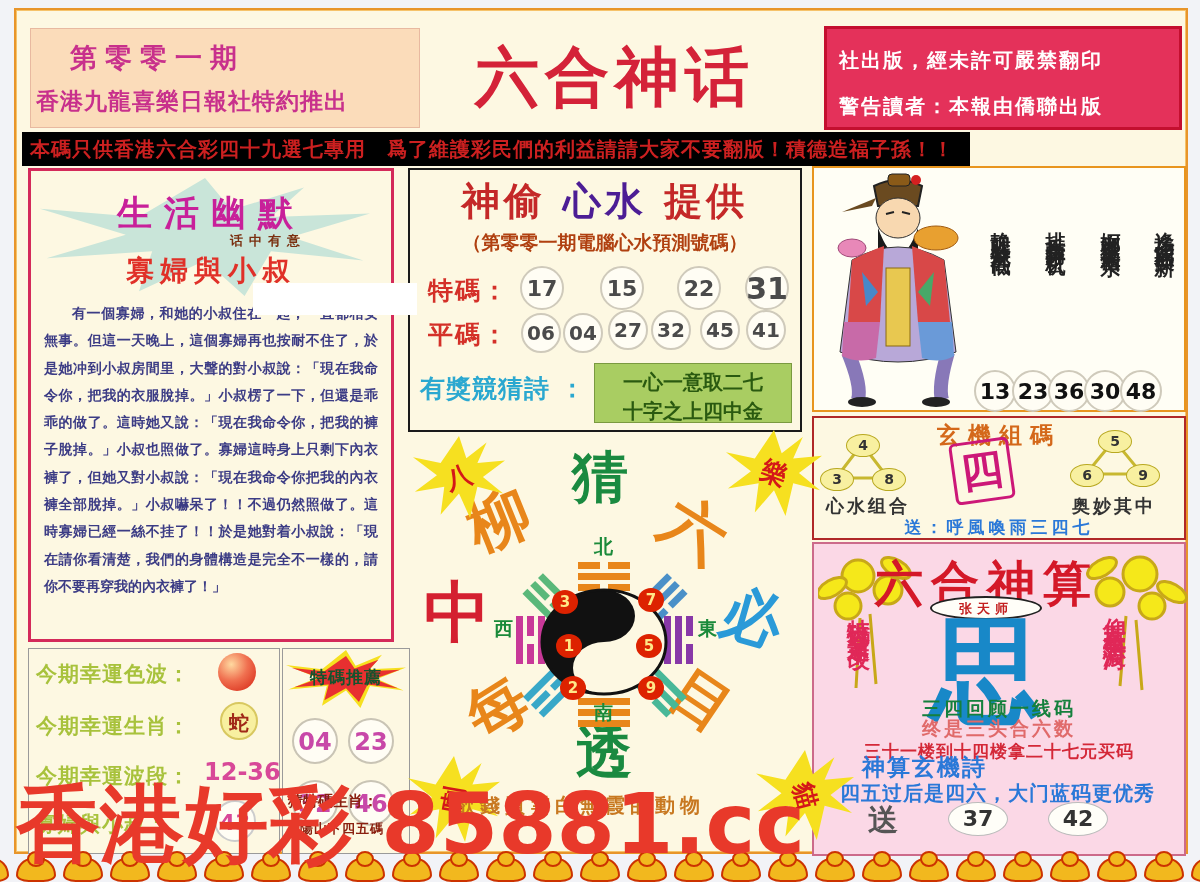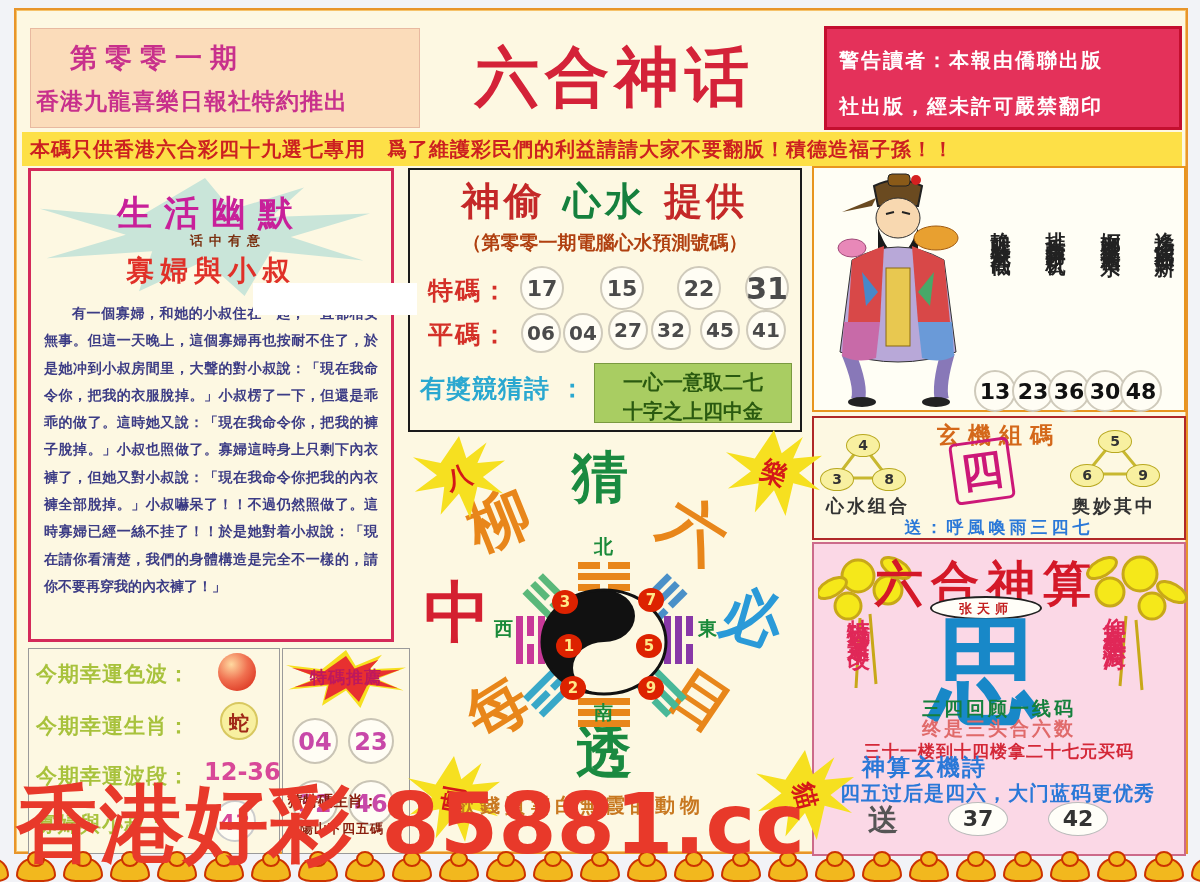--- a/index.html
+++ b/index.html
@@ -10,39 +10,39 @@
   #frame{position:absolute;left:14px;top:8px;width:1170px;height:842px;
          border:2px solid #e8952a;background:#fdf8e2;box-shadow:inset 0 0 0 1px #f6c36a;}
   
   .hdr-left{left:30px;top:28px;width:388px;height:98px;background:#fbdcba;border:1px solid #e8b9a0;}
   .issue{left:70px;top:40px;font-size:27px;font-weight:bold;color:#c8308c;letter-spacing:8px;}
   .publisher{left:36px;top:86px;font-size:23px;font-weight:bold;color:#c8308c;letter-spacing:1px;}
   .main-title{left:420px;top:34px;width:390px;text-align:center;font-size:64px;font-weight:bold;
               color:#d42238;letter-spacing:6px;}
   .warnbox{left:824px;top:26px;width:358px;height:104px;background:#e4315a;border:3px solid #c40f2f;
            color:#fff;font-size:20px;font-weight:bold;letter-spacing:2px;line-height:2.3;padding:8px 12px;box-sizing:border-box;}
-  .banner{left:22px;top:132px;width:1160px;height:34px;background:#fde047;color:#cc2020;
+  .banner{left:22px;top:132px;width:948px;height:34px;background:#000000;color:#cc2020;
           font-weight:bold;font-size:20px;letter-spacing:1px;line-height:34px;padding-left:8px;box-sizing:border-box;white-space:nowrap;}
   
   .storybox{left:28px;top:168px;width:366px;height:474px;border:3px solid #d42a5a;background:#fdf8e2;box-sizing:border-box;}
   .burst{clip-path:polygon(50% 0%,58% 27%,80% 8%,70% 33%,100% 30%,76% 50%,98% 70%,70% 62%,62% 100%,50% 70%,30% 96%,34% 62%,2% 68%,26% 48%,0% 26%,30% 33%);}
   .humor-burst{left:40px;top:178px;width:330px;height:118px;background:#c9e5d9;}
   .humor-title{left:28px;top:190px;width:366px;text-align:center;font-size:35px;font-weight:bold;
                color:#c8209a;letter-spacing:12px;}
   .humor-sub{left:28px;top:232px;width:400px;text-align:center;font-size:13px;font-weight:bold;
-             color:#7a3010;letter-spacing:6px;}
+             color:#7a3010;letter-spacing:6px;padding-left:40px;}
   .story-title{left:28px;top:252px;width:366px;text-align:center;font-size:28px;font-weight:bold;
                color:#e03028;letter-spacing:6px;}
   .story-text{left:44px;top:300px;width:334px;font-size:14px;font-weight:bold;color:#3c3c85;
               line-height:1.95;text-align:justify;text-indent:2em;}
   .white-patch{left:253px;top:283px;width:164px;height:32px;background:#ffffff;z-index:9;}
   
   .shentou{left:408px;top:168px;width:394px;height:264px;border:2px solid #1a1a1a;background:#fdf8e2;box-sizing:border-box;}
   .shentou-title{left:408px;top:176px;width:394px;text-align:center;font-size:38px;font-weight:bold;letter-spacing:4px;}
-  .t-red{color:#c42828;} .t-green{color:#15803d;}
+  .t-red{color:#c42828;} .t-green{color:#4c1d95;}
   .shentou-sub{left:408px;top:230px;width:394px;text-align:center;font-size:19px;font-weight:bold;color:#b04010;}
   .num-label{font-size:25px;font-weight:bold;color:#d43028;letter-spacing:2px;}
   .numcircle{position:absolute;border-radius:50%;background:#fffdf4;border:2px solid #cfcabb;
              display:flex;align-items:center;justify-content:center;font-weight:bold;color:#4a4a4a;}
   .poem-label{left:420px;top:372px;font-size:25px;font-weight:bold;color:#2aa8d0;letter-spacing:1px;}
   .poem-panel{left:594px;top:363px;width:198px;height:60px;background:#a9cd62;border:1px solid #7a9a40;
               color:#2a5a10;font-weight:bold;font-size:20px;text-align:center;line-height:1.45;padding-top:4px;box-sizing:border-box;}
   
   .caishen{left:812px;top:166px;width:374px;height:246px;border:2px solid #e8951e;background:#fffef5;box-sizing:border-box;}
   .caishen-title{left:980px;top:178px;width:200px;text-align:center;font-size:23px;font-weight:bold;color:#d4258c;letter-spacing:1px;}
@@ -75,21 +75,21 @@
   .redball{left:218px;top:653px;width:38px;height:38px;border-radius:50%;
            background:radial-gradient(circle at 35% 30%,#ffd9a0,#f07050 45%,#d42010);}
   .zodiac{left:220px;top:702px;width:38px;height:38px;border-radius:50%;background:#f8f0a0;border:2px solid #d8c860;
           text-align:center;line-height:38px;font-size:20px;font-weight:bold;color:#a02818;box-sizing:border-box;}
   .wave{left:204px;top:758px;font-size:24px;font-weight:bold;color:#d84898;}
   .lucky-te{left:214px;top:800px;width:42px;height:42px;border-radius:50%;background:#fffdf4;border:2px solid #ccc;
             text-align:center;line-height:42px;font-size:22px;font-weight:bold;color:#d84898;box-sizing:border-box;}
   .tema{left:282px;top:648px;width:128px;height:206px;border:1px solid #9a9a9a;background:#fdf8e2;box-sizing:border-box;}
   .tema-burst-outer{left:286px;top:650px;width:120px;height:58px;background:#f6e020;}
   .tema-burst-inner{left:292px;top:656px;width:108px;height:46px;background:#e83030;}
-  .tema-title{left:286px;top:666px;width:120px;text-align:center;font-size:17px;font-weight:bold;color:#be185d;letter-spacing:1px;z-index:3;}
+  .tema-title{left:286px;top:666px;width:120px;text-align:center;font-size:17px;font-weight:bold;color:#14532d;letter-spacing:1px;z-index:3;}
   .tema-num{position:absolute;width:46px;height:46px;border-radius:50%;background:#fffdf4;border:2px solid #c9c4b5;
             text-align:center;line-height:44px;font-size:24px;font-weight:bold;color:#c848a8;box-sizing:border-box;}
   .tema-hint-label{left:288px;top:792px;font-size:15px;font-weight:bold;color:#8a2010;}
   .tema-hint{left:286px;top:820px;width:122px;font-size:13px;font-weight:bold;color:#8a2010;letter-spacing:1px;}
   
   .scat{position:absolute;font-weight:bold;}
   .dirlabel{position:absolute;font-size:19px;font-weight:bold;color:#1a8a3a;}
   .yynum{position:absolute;width:26px;height:24px;border-radius:50%;background:#dd2200;color:#ffe888;
          text-align:center;line-height:24px;font-size:15px;font-weight:bold;z-index:4;}
   .riddle{left:455px;top:792px;width:300px;text-align:left;font-size:20px;font-weight:bold;color:#c87820;letter-spacing:5px;}
@@ -107,22 +107,22 @@
 <body>
 
 <div id="stage">
   <div id="frame"></div>
 
   <div class="abs hdr-left"></div>
   <div class="abs publisher serif">香港九龍喜樂日報社特約推出</div>
   <div class="abs issue serif">第零零一期</div>
   <div class="abs main-title serif">六合神话</div>
   <div class="abs warnbox">
+    <div>社出版，經未許可嚴禁翻印</div>
     <div>警告讀者：本報由僑聯出版</div>
-    <div>社出版，經未許可嚴禁翻印</div>
   </div>
   <div class="abs banner serif">本碼只供香港六合彩四十九選七專用　爲了維護彩民們的利益請請大家不要翻版！積德造福子孫！！</div>
 
   <div class="abs storybox"></div>
   <div class="abs burst humor-burst"></div>
   <div class="abs humor-title serif">生活幽默</div>
   <div class="abs humor-sub serif">话中有意</div>
   <div class="abs story-title">寡婦與小叔</div>
   <div class="abs story-text">有一個寡婦，和她的小叔住在一起，一直都相安無事。但這一天晚上，這個寡婦再也按耐不住了，於是她冲到小叔房間里，大聲的對小叔說：「現在我命令你，把我的衣服脫掉。」小叔楞了一下，但還是乖乖的做了。這時她又說：「現在我命令你，把我的褲子脫掉。」小叔也照做了。寡婦這時身上只剩下內衣褲了，但她又對小叔說：「現在我命令你把我的內衣褲全部脫掉。」小叔嚇呆了！！不過仍然照做了。這時寡婦已經一絲不挂了！！於是她對着小叔說：「現在請你看清楚，我們的身體構造是完全不一樣的，請你不要再穿我的內衣褲了！」</div>
   <div class="abs white-patch"></div>

